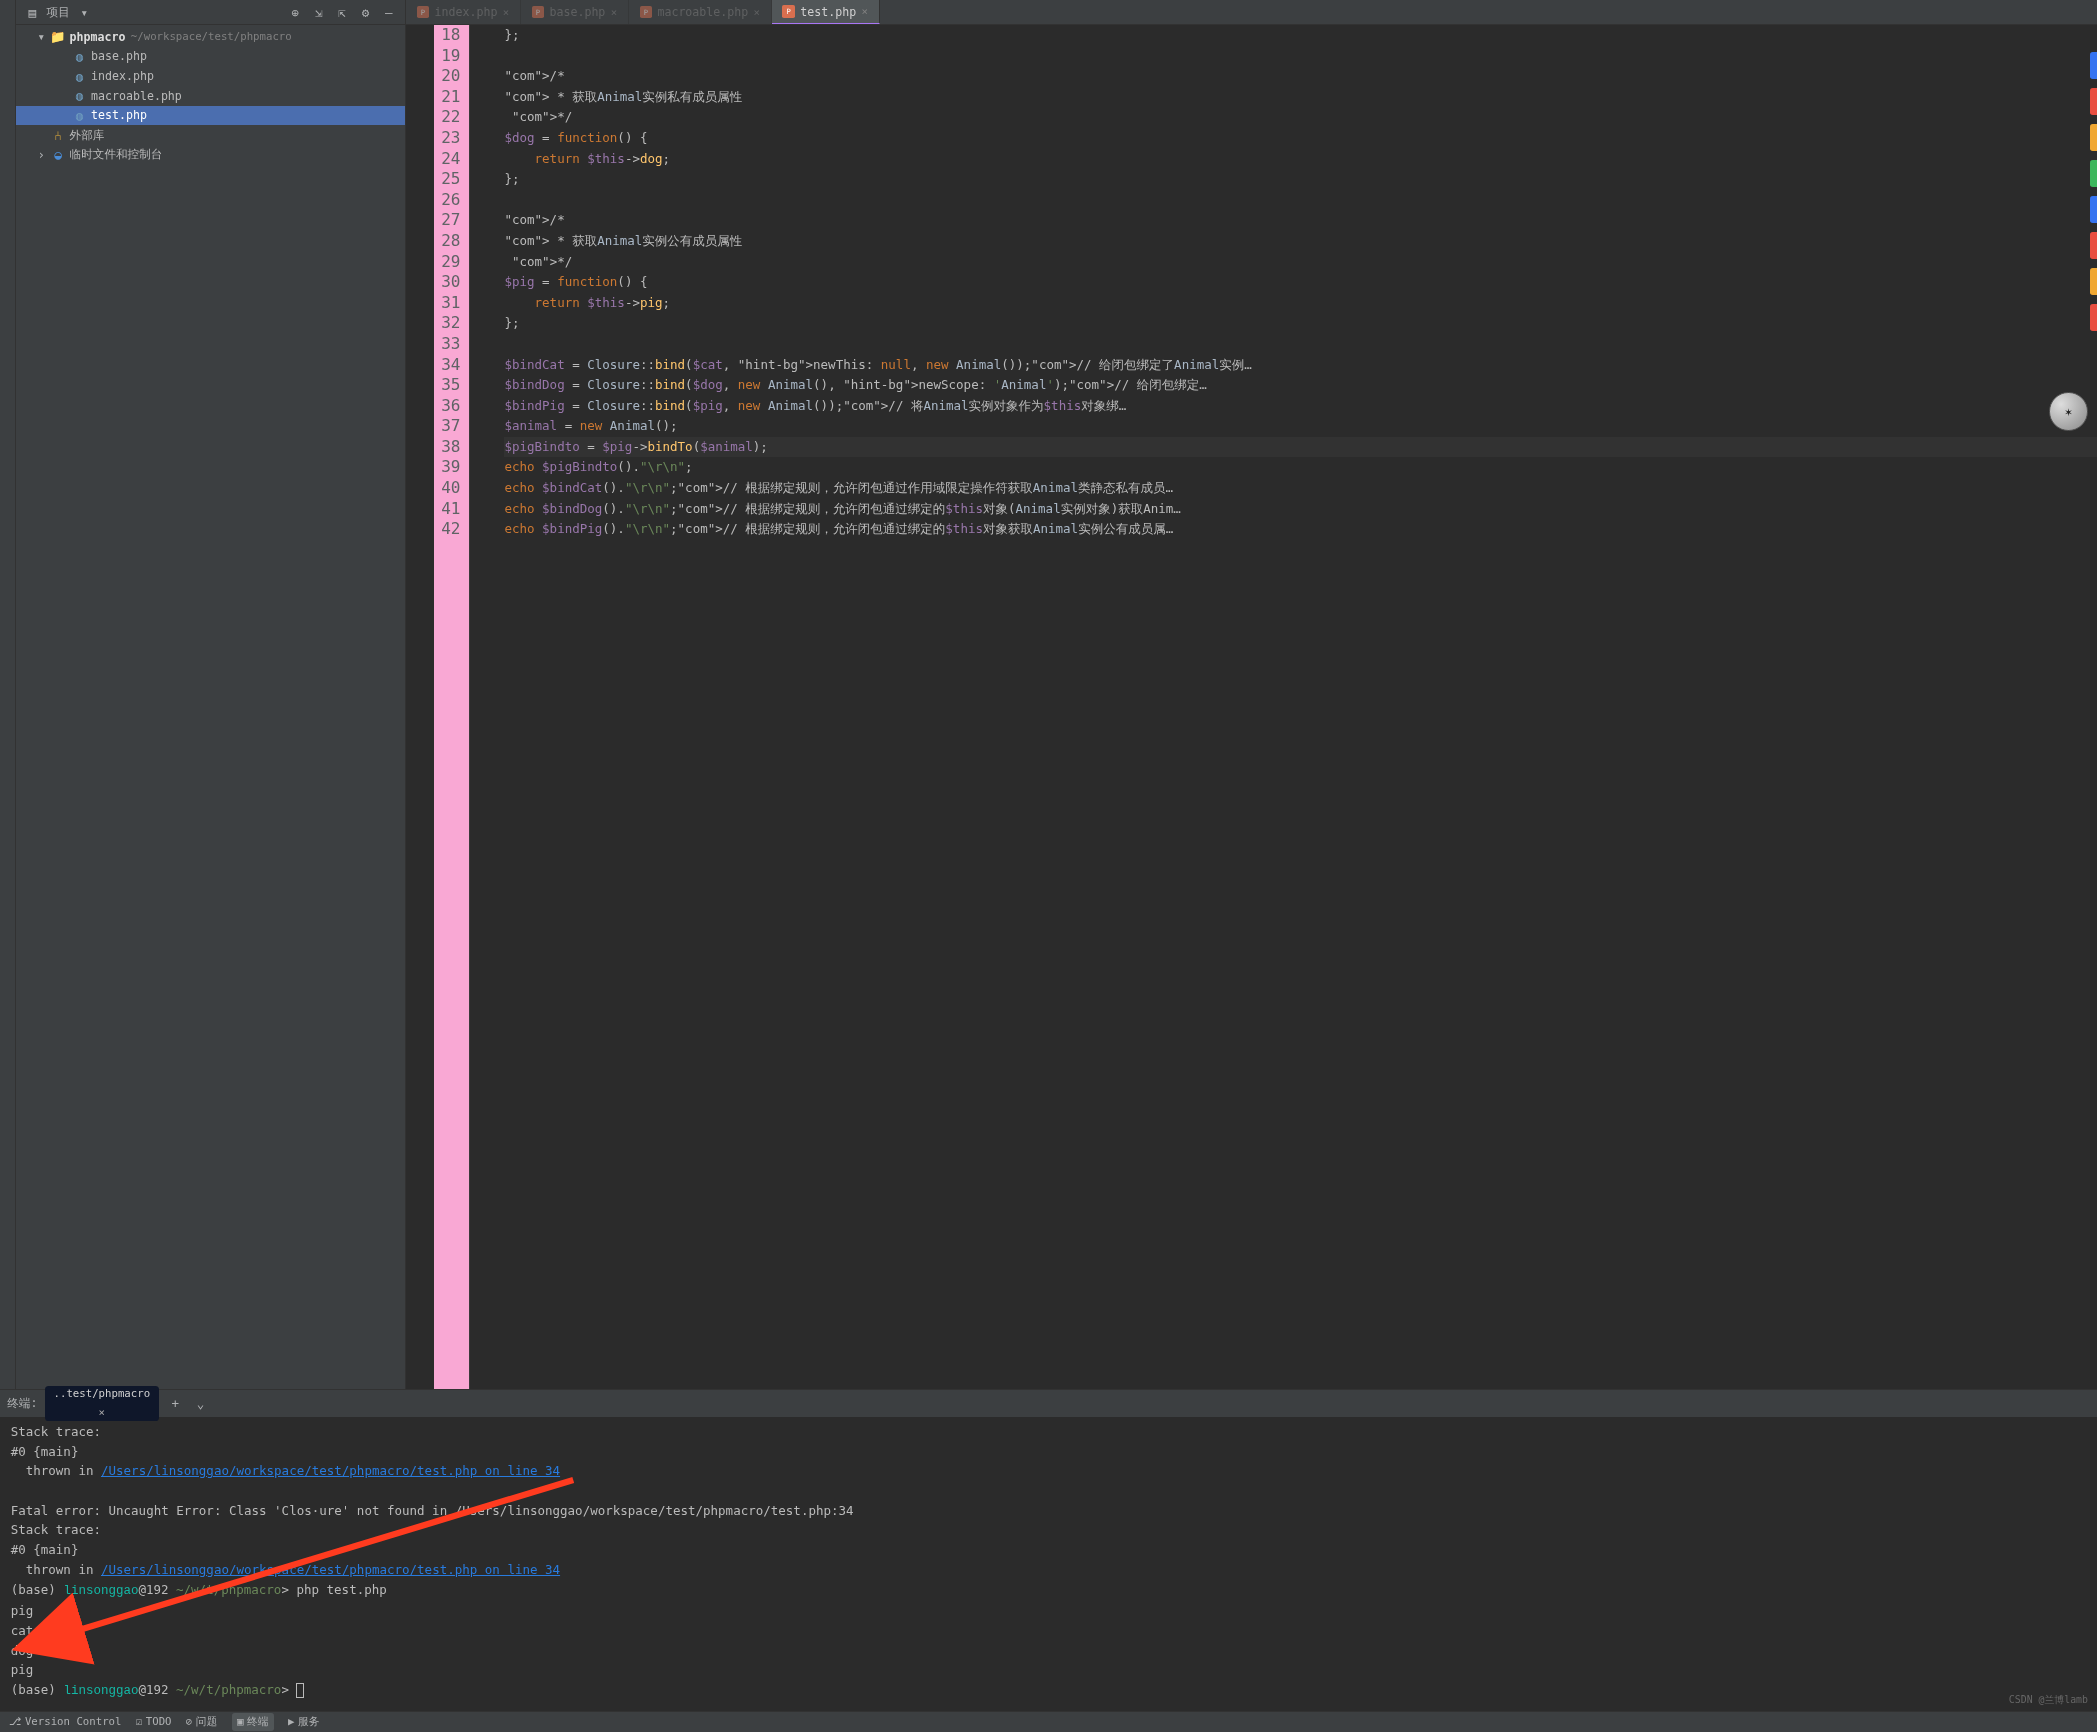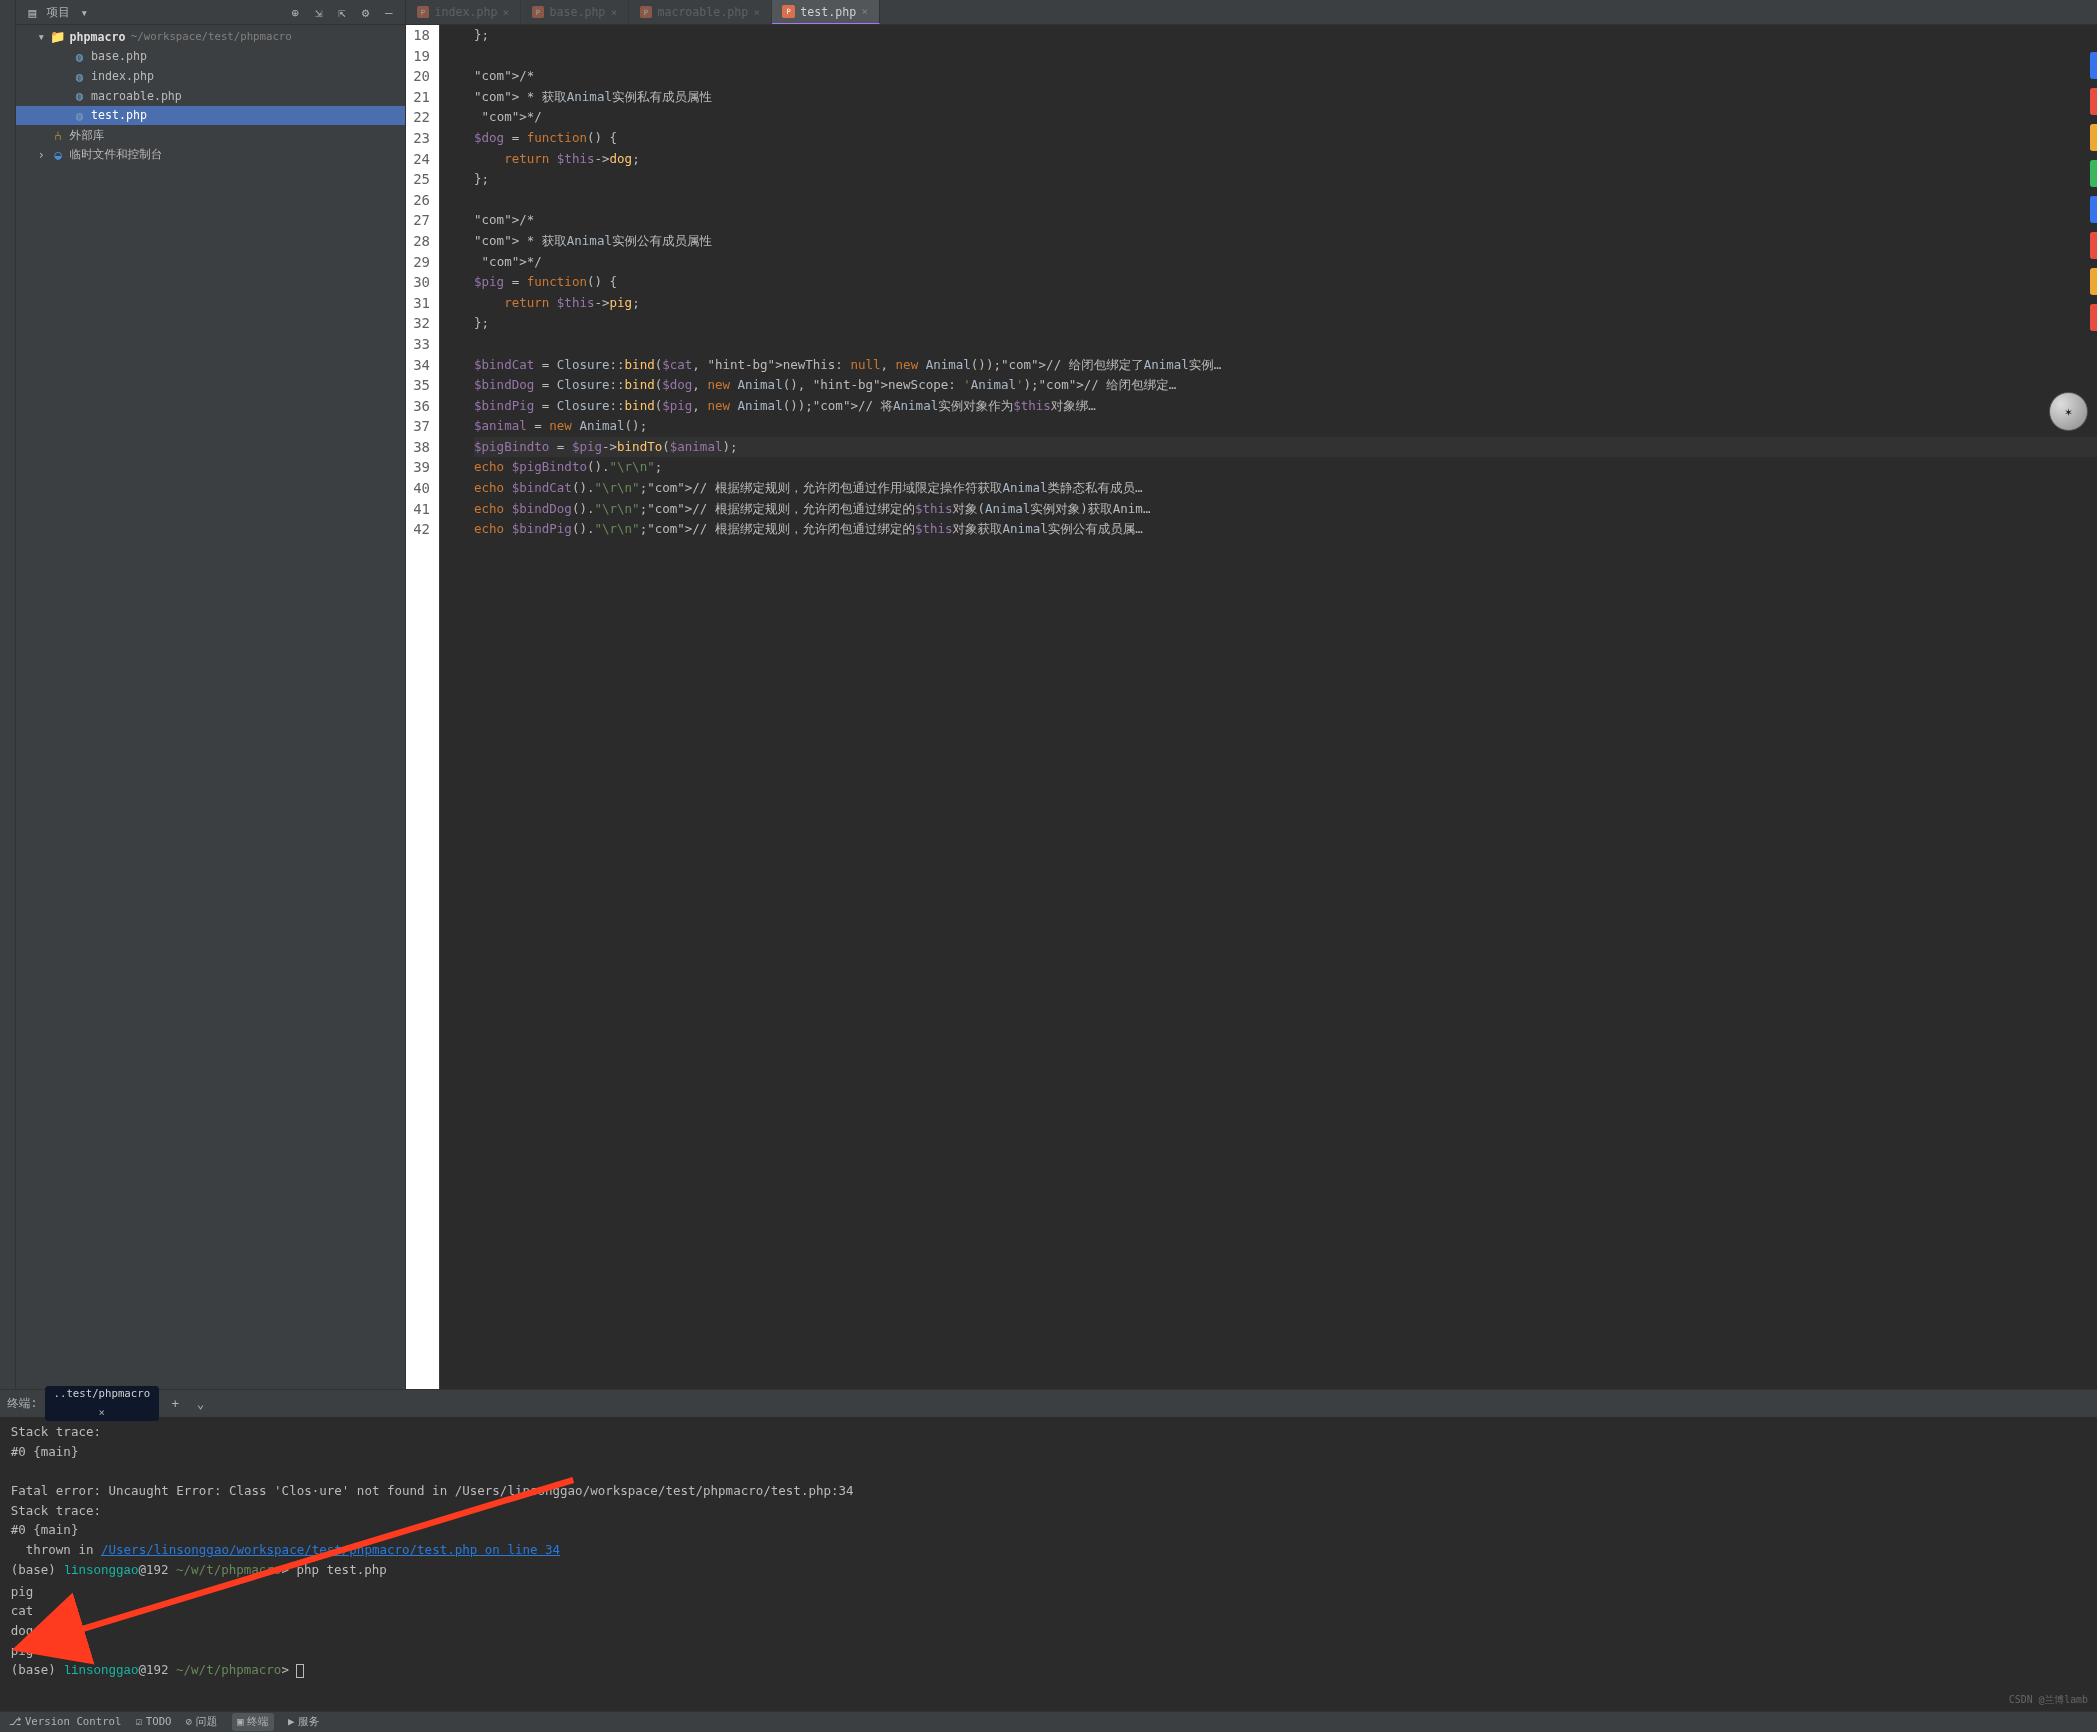--- a/index.html
+++ b/index.html
@@ -126,27 +126,28 @@
   color: #808080;
   font-size: 10.7px;
 }
 .code-scroll {
   flex: 1;
   display: flex;
   overflow: auto;
   position: relative;
 }
 .gutter {
-  background: #ffffff;
+  background: #f9a8d4;
   color: #606366;
   text-align: right;
   padding: 0 9px 0 7.2px;
-  font-size: 14px;
+  font-size: 16px;
   user-select: none;
   border-right: 0.9px solid #3a3a3a;
+  margin-left: 28px;
 }
 .gutter .ln { height: 20.6px; line-height: 20.6px; }
 .code {
   flex: 1;
   font-size: 12.5px;
   line-height: 20.6px;
   padding-left: 34px;
   white-space: pre;
   position: relative;
 }
@@ -407,20 +408,21 @@
       <svg class="arrow-overlay" width="627" height="287" viewBox="0 0 700 320">
         <defs>
           <marker id="ah" markerWidth="12" markerHeight="12" refX="2" refY="6" orient="auto">
             <path d="M0,0 L12,6 L0,12 Z" fill="#ff3b1f"></path>
           </marker>
         </defs>
         <line x1="640" y1="70" x2="80" y2="240" stroke="#ff3b1f" stroke-width="7" marker-end="url(#ah)"></line>
       </svg>
     <div class="tline">Stack trace:</div>
         <div class="tline">#0 {main}</div>
+        <div class="tline">  thrown in <span class="tlink">/Users/linsonggao/workspace/test/phpmacro/test.php on line 34</span></div>
         <div class="tline">&nbsp;</div>
         <div class="tline">Fatal error: Uncaught Error: Class 'Clos·ure' not found in /Users/linsonggao/workspace/test/phpmacro/test.php:34</div>
         <div class="tline">Stack trace:</div>
         <div class="tline">#0 {main}</div>
         <div class="tline">  thrown in <span class="tlink">/Users/linsonggao/workspace/test/phpmacro/test.php on line 34</span></div>
         <div class="tline"><span class="tenv">(base) </span><span class="tuser">linsonggao</span><span class="tat">@192 </span><span class="tpath">~/w/t/phpmacro</span><span class="tprompt">&gt; </span>php test.php</div>
         <div class="tline">pig</div>
         <div class="tline">cat</div>
         <div class="tline">dog</div>
         <div class="tline">pig</div>

